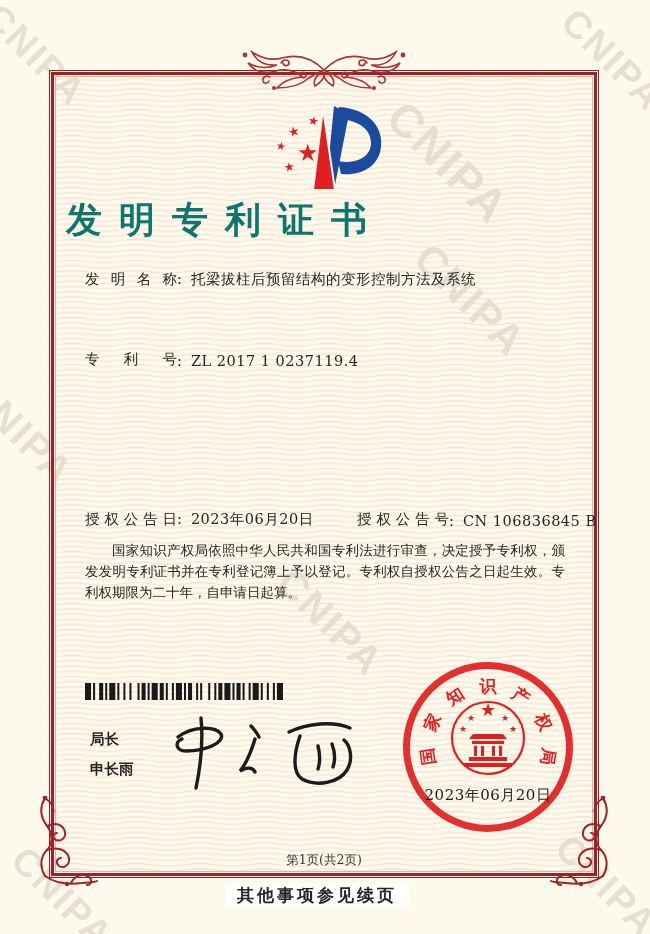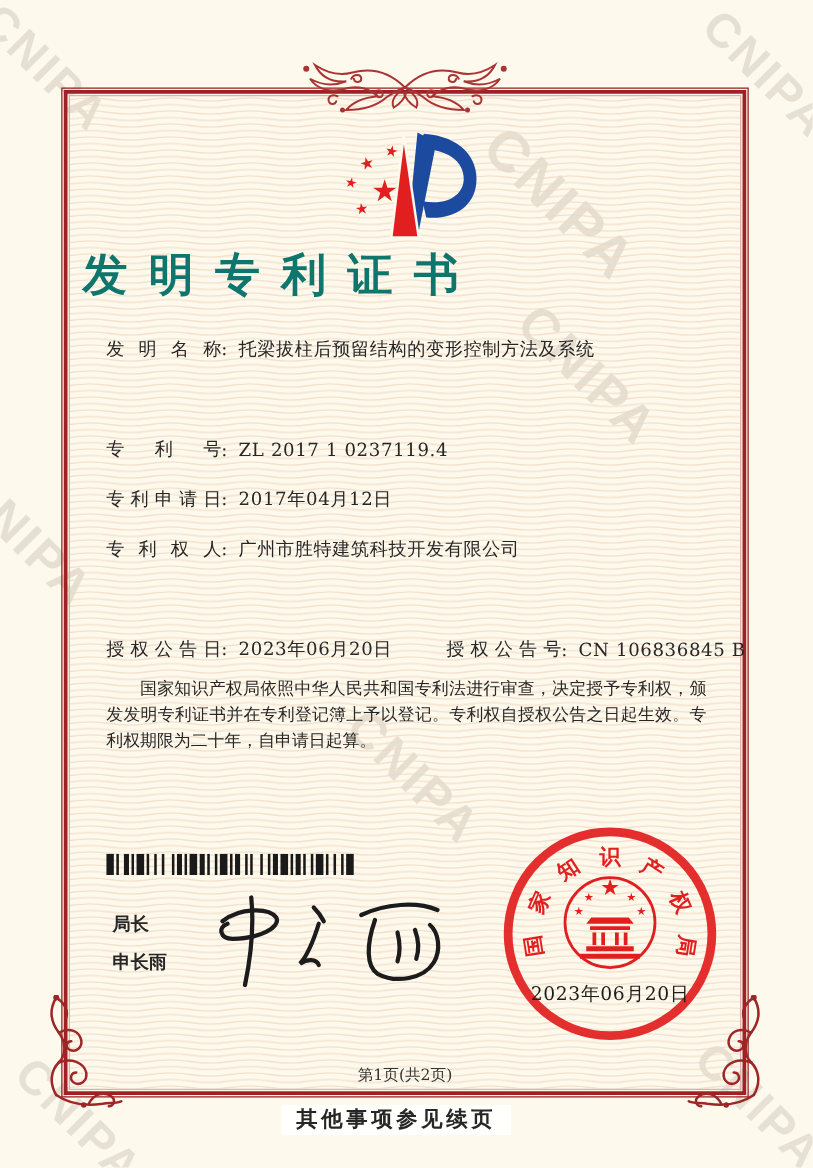--- a/index.html
+++ b/index.html
@@ -145,26 +145,20 @@
     <span class="star" style="left:33px;top:12px;font-size:12px;transform:rotate(12deg)">★</span>
   </div>
 
   <div class="title">发明专利证书</div>
 
   <div class="row" style="top:200px">
     <span class="lbl">发明名称</span><span class="colon">:</span><span class="val">托梁拔柱后预留结构的变形控制方法及系统</span>
   </div>
   <div class="row" style="top:280px">
     <span class="lbl">专利号</span><span class="colon">:</span><span class="val">ZL 2017 1 0237119.4</span>
-  </div>
-  <div class="row" style="top:320px">
-    <span class="lbl">专利申请日</span><span class="colon">:</span><span class="val">2017年04月12日</span>
-  </div>
-  <div class="row" style="top:360px">
-    <span class="lbl">专利权人</span><span class="colon">:</span><span class="val">广州市胜特建筑科技开发有限公司</span>
   </div>
   <div class="row" style="top:440px">
     <span class="lbl">授权公告日</span><span class="colon">:</span><span class="val">2023年06月20日</span>
     <span class="pair2">
       <span class="lbl">授权公告号</span><span class="colon">:</span><span class="val">CN 106836845 B</span>
     </span>
   </div>
 
   <div class="paras">
     <p>国家知识产权局依照中华人民共和国专利法进行审查，决定授予专利权，颁发发明专利证书并在专利登记簿上予以登记。专利权自授权公告之日起生效。专利权期限为二十年，自申请日起算。</p>

